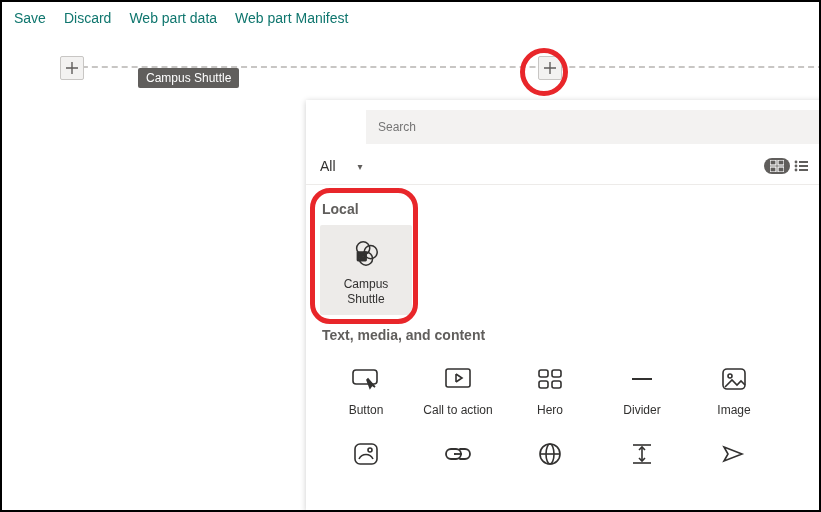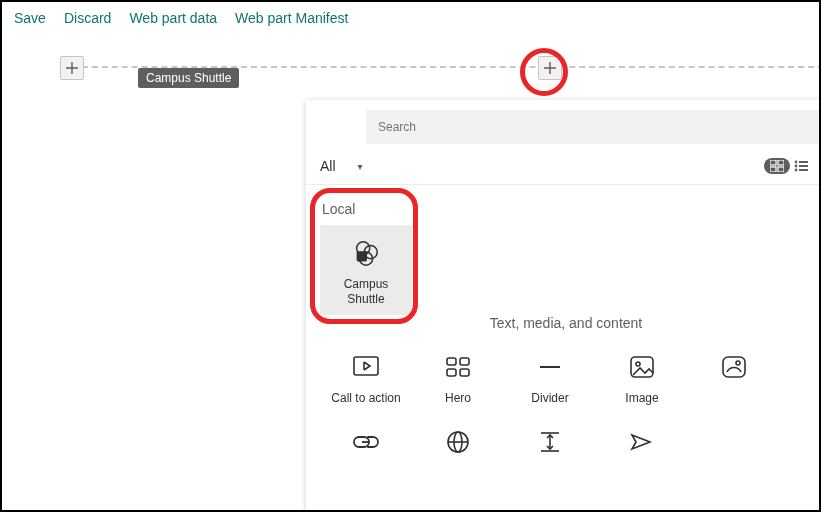--- a/index.html
+++ b/index.html
@@ -20,27 +20,27 @@
     .search-wrap { padding: 10px 12px; }
     .search-input { width: 100%; padding: 10px 12px; background: #f3f2f1; border: none; font-size: 12px; color: #605e5c; outline: none; margin-left: 48px; }
     .filter-row { display: flex; align-items: center; justify-content: space-between; padding: 4px 14px 10px 14px; border-bottom: 1px solid #edebe9; }
     .dropdown { display: flex; align-items: center; gap: 22px; cursor: pointer; color: #323130; }
     .chev { font-size: 10px; color: #605e5c; }
     .view-toggle { display: flex; align-items: center; gap: 2px; }
     .pill { background: #605e5c; border-radius: 10px; padding: 2px 6px; display: inline-flex; align-items: center; }
     .pill svg, .list-toggle svg { display: block; }
     .list-toggle { padding: 2px 2px; display: inline-flex; cursor: pointer; }
     .picker-body { overflow-y: auto; flex: 1; padding: 10px 14px 0 14px; }
-    .section-title { font-weight: 400; color: #605e5c; margin: 6px 0 8px 2px; }
+    .section-title { font-weight: 700; color: #605e5c; margin: 6px 0 8px 2px; }
     .grid { display: flex; flex-wrap: wrap; gap: 0; }
     .tile { width: 92px; display: flex; flex-direction: column; align-items: center; padding: 10px 4px 8px 4px; cursor: pointer; border-radius: 2px; }
     .tile.selected { background: #edebe9; }
     .tile-icon { width: 36px; height: 36px; display: flex; align-items: center; justify-content: center; margin-bottom: 6px; }
     .tile-label { font-size: 12px; color: #323130; text-align: center; line-height: 1.25; }
-    .mt { margin-top: 0; text-align: center; }
+    .mt { margin-top: 12px; }
   </style>
 </head>
 <body>
 
 <div class="frame">
   <div class="toolbar">
     <span class="toolbar-item">Save</span>
     <span class="toolbar-item">Discard</span>
     <span class="toolbar-item">Web part data</span>
     <span class="toolbar-item">Web part Manifest</span>
@@ -110,20 +110,29 @@
             </div>
             <div class="tile-label">Campus Shuttle</div>
           </div>
         </div>
 
         <div class="section-title mt">Text, media, and content</div>
         <div class="grid">
           <div class="tile">
             <div class="tile-icon">
               <svg width="30" height="26" viewBox="0 0 30 26" fill="none" stroke="#323130" stroke-width="1.6">
+                  <rect x="2" y="4" width="24" height="14" rx="3"></rect>
+                  <path d="M16 14 l3 8 l2 -3 l3 2 l-7 -8z" fill="#323130"></path>
+                </svg>
+            </div>
+            <div class="tile-label">Button</div>
+          </div>
+          <div class="tile">
+            <div class="tile-icon">
+              <svg width="30" height="26" viewBox="0 0 30 26" fill="none" stroke="#323130" stroke-width="1.6">
                   <rect x="3" y="3" width="24" height="18" rx="2"></rect>
                   <path d="M13 8 l0 8 M13 8 l6 4 l-6 4"></path>
                 </svg>
             </div>
             <div class="tile-label">Call to action</div>
           </div>
           <div class="tile">
             <div class="tile-icon">
               <svg width="30" height="26" viewBox="0 0 30 26" fill="none" stroke="#323130" stroke-width="1.6">
                   <rect x="4" y="4" width="9" height="7" rx="2"></rect>

